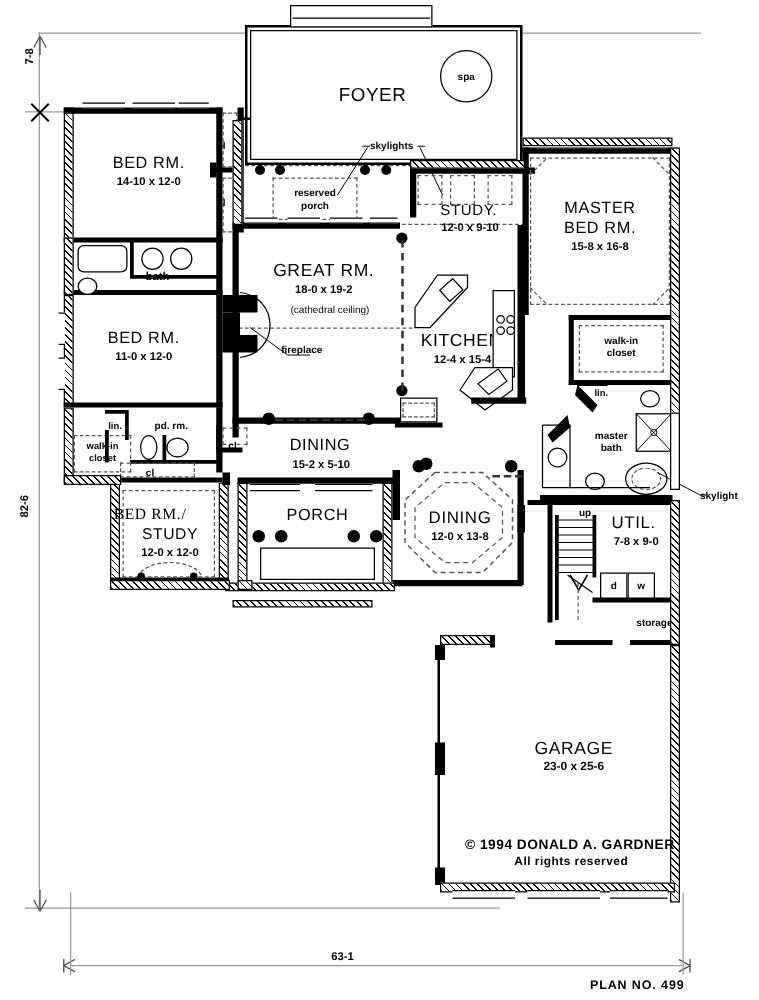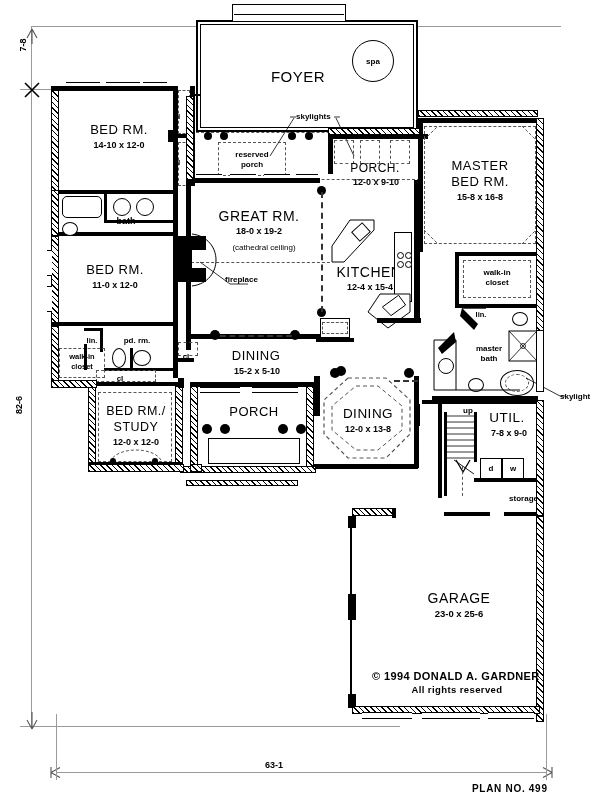--- a/index.html
+++ b/index.html
@@ -172,21 +172,21 @@
 
   <div class="abs dot" style="left:317px;top:186px;width:9px;height:9px;"></div>
   <div class="abs dot" style="left:317px;top:308px;width:9px;height:9px;"></div>
   <div class="abs" style="left:321px;top:192px;width:0;height:120px;border-left:2px dashed #333;"></div>
 
   <div class="abs wall" style="left:328px;top:134px;width:100px;height:5px;"></div>
   <div class="abs wall" style="left:328px;top:134px;width:5px;height:40px;"></div>
   <div class="abs dash" style="left:334px;top:140px;width:20px;height:24px;"></div>
   <div class="abs dash" style="left:360px;top:140px;width:20px;height:24px;"></div>
   <div class="abs dash" style="left:390px;top:140px;width:20px;height:24px;"></div>
-  <div class="abs rmname" style="left:334px;top:161px;width:82px;font-size:12px;">PORCH.</div>
+  <div class="abs rmname" style="left:334px;top:161px;width:82px;font-size:12px;">STUDY.</div>
   <div class="abs rmdim" style="left:330px;top:177px;width:92px;font-size:9px;">12-0  x  9-10</div>
 
   <div class="abs rmname" style="left:328px;top:264px;width:82px;font-size:14px;">KITCHEN</div>
   <div class="abs rmdim" style="left:326px;top:282px;width:88px;font-size:9px;">12-4  x  15-4</div>
   <svg class="abs" style="left:330px;top:218px;" width="50" height="56">
     <path d="M20 2 L44 2 L44 12 L14 44 L2 44 L2 28 Z" stroke="#000" stroke-width="1" fill="#fff"></path>
     <path d="M24 8 L38 8 L38 20 L24 20 Z" stroke="#000" stroke-width="1" fill="#fff" transform="rotate(-42 31 14)"></path>
   </svg>
   <div class="abs solidbox" style="left:394px;top:232px;width:18px;height:70px;"></div>
   <div class="abs circle" style="left:397px;top:252px;width:7px;height:7px;"></div>
@@ -265,21 +265,21 @@
   <div class="abs wall" style="left:173px;top:340px;width:4px;height:22px;"></div>
   <div class="abs wall" style="left:174px;top:358px;width:20px;height:4px;"></div>
   <div class="abs dash" style="left:178px;top:342px;width:20px;height:14px;"></div>
   <div class="abs tiny" style="left:178px;top:352px;width:16px;font-size:8px;">cl</div>
 
   <div class="abs hatch" style="left:88px;top:386px;width:8px;height:80px;"></div>
   <div class="abs hatch" style="left:175px;top:386px;width:8px;height:80px;"></div>
   <div class="abs wall" style="left:88px;top:462px;width:95px;height:5px;"></div>
   <div class="abs winline" style="left:98px;top:466px;width:70px;height:5px;"></div>
   <div class="abs dash" style="left:98px;top:392px;width:74px;height:70px;"></div>
-  <div class="abs rmname" style="left:96px;top:404px;width:80px;font-size:12.5px;">BED RM./</div>
+  <div class="abs rmname" style="left:80px;top:404px;width:80px;font-size:12.5px;font-family:Liberation Serif, serif;">BED RM./</div>
   <div class="abs rmname" style="left:96px;top:420px;width:80px;font-size:12.5px;">STUDY</div>
   <div class="abs rmdim" style="left:94px;top:437px;width:84px;font-size:9px;">12-0  x  12-0</div>
   <svg class="abs" style="left:108px;top:444px;" width="56" height="20">
     <path d="M2 18 C8 2, 48 2, 54 18" stroke="#555" stroke-width="1" stroke-dasharray="3 2" fill="none"></path>
   </svg>
   <div class="abs dot" style="left:110px;top:458px;width:6px;height:6px;"></div>
   <div class="abs dot" style="left:152px;top:458px;width:6px;height:6px;"></div>
 
   <div class="abs hatch" style="left:190px;top:386px;width:8px;height:82px;"></div>
   <div class="abs hatch" style="left:306px;top:386px;width:8px;height:82px;"></div>

